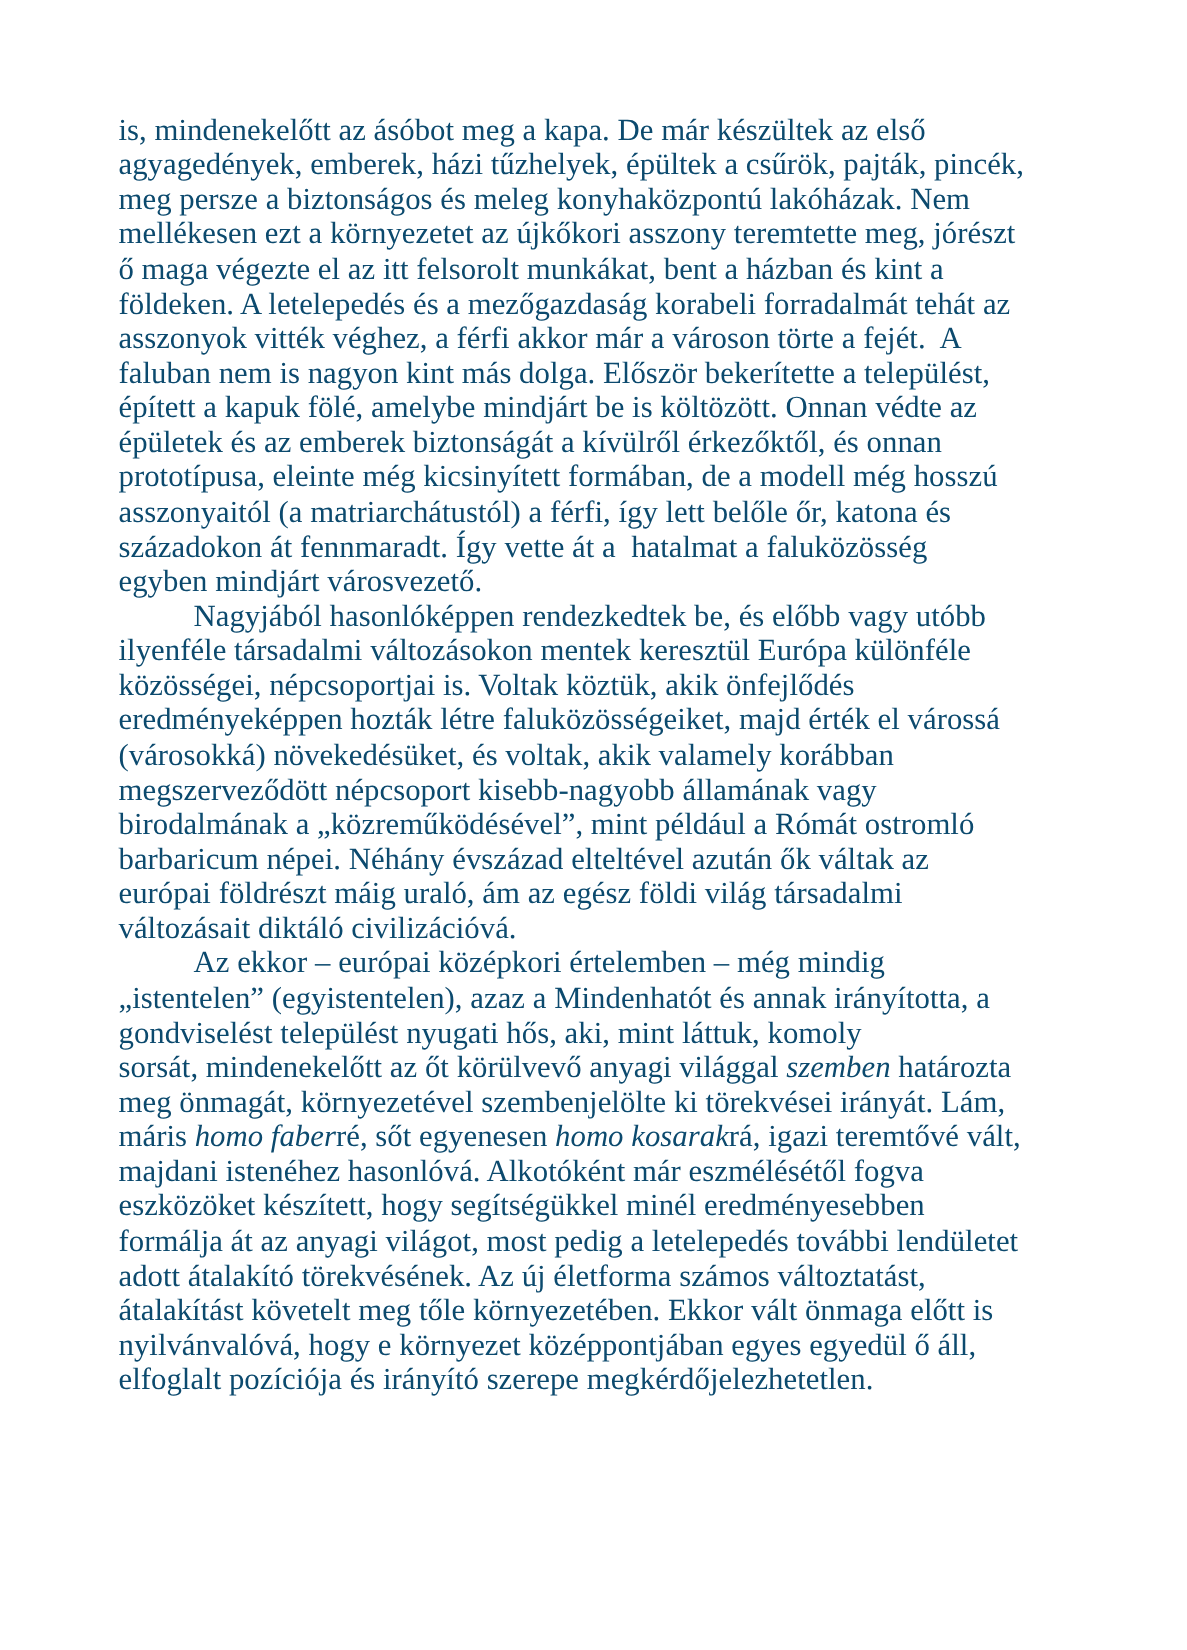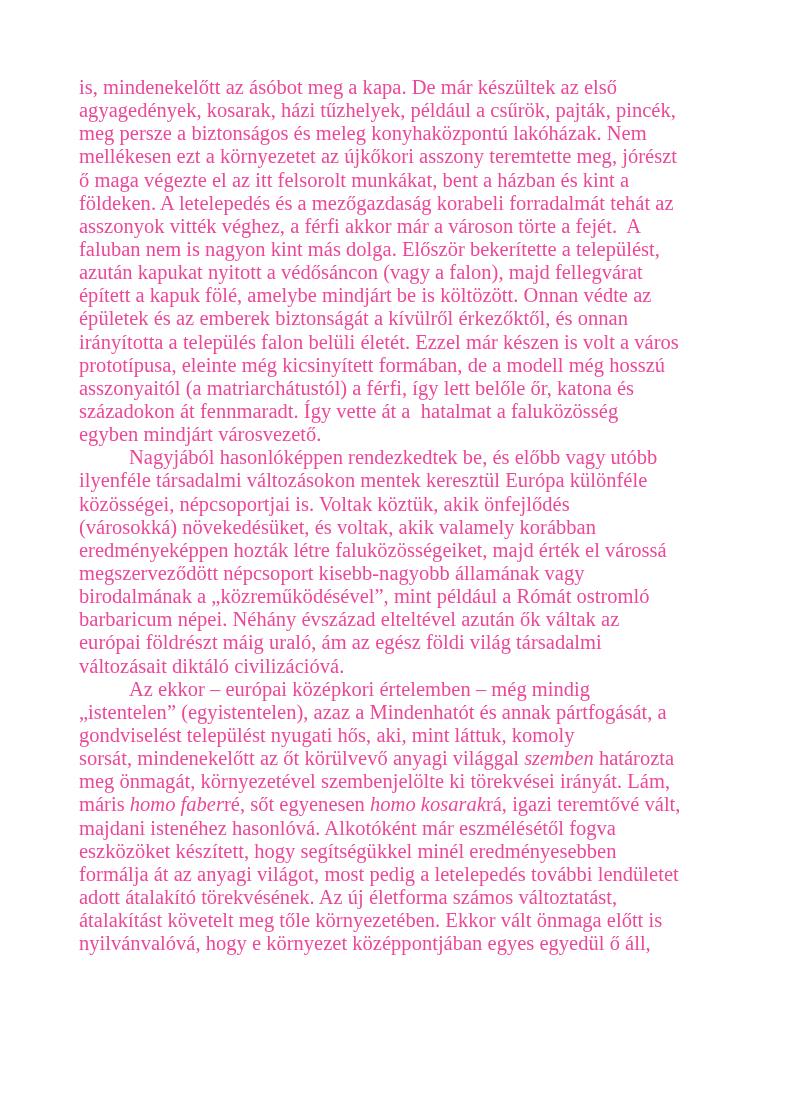--- a/index.html
+++ b/index.html
@@ -11,75 +11,74 @@
       overflow: hidden;
     }
     .text-block {
       position: absolute;
       left: 79px;
       top: 76px;
       width: 660px;
       font-family: "Liberation Serif", serif;
       font-size: 20.5px;
       line-height: 23.15px;
-      color: #ec4899;
+      color: #0c4a6e;
       letter-spacing: 0.02px;
     }
     .para { margin: 0; padding: 0; }
     .line {
       display: block;
       white-space: pre;
       height: 23.15px;
     }
     .para.indented .line:first-child { padding-left: 50px; }
     .em { font-style: italic; }
   </style>
 </head>
 <body>
 
 <div class="page">
   <div class="text-block" id="text-block">
       <div class="para">
         <span class="line">is, mindenekelőtt az ásóbot meg a kapa. De már készültek az első</span>
-        <span class="line">agyagedények, kosarak, házi tűzhelyek, például a csűrök, pajták, pincék,</span>
+        <span class="line">agyagedények, emberek, házi tűzhelyek, épültek a csűrök, pajták, pincék,</span>
         <span class="line">meg persze a biztonságos és meleg konyhaközpontú lakóházak. Nem</span>
         <span class="line">mellékesen ezt a környezetet az újkőkori asszony teremtette meg, jórészt</span>
         <span class="line">ő maga végezte el az itt felsorolt munkákat, bent a házban és kint a</span>
         <span class="line">földeken. A letelepedés és a mezőgazdaság korabeli forradalmát tehát az</span>
         <span class="line">asszonyok vitték véghez, a férfi akkor már a városon törte a fejét.  A</span>
         <span class="line">faluban nem is nagyon kint más dolga. Először bekerítette a települést,</span>
-        <span class="line">azután kapukat nyitott a védősáncon (vagy a falon), majd fellegvárat</span>
         <span class="line">épített a kapuk fölé, amelybe mindjárt be is költözött. Onnan védte az</span>
         <span class="line">épületek és az emberek biztonságát a kívülről érkezőktől, és onnan</span>
-        <span class="line">irányította a település falon belüli életét. Ezzel már készen is volt a város</span>
         <span class="line">prototípusa, eleinte még kicsinyített formában, de a modell még hosszú</span>
         <span class="line">asszonyaitól (a matriarchátustól) a férfi, így lett belőle őr, katona és</span>
         <span class="line">századokon át fennmaradt. Így vette át a  hatalmat a faluközösség</span>
         <span class="line">egyben mindjárt városvezető.</span>
       </div>
       <div class="para indented">
         <span class="line">Nagyjából hasonlóképpen rendezkedtek be, és előbb vagy utóbb</span>
         <span class="line">ilyenféle társadalmi változásokon mentek keresztül Európa különféle</span>
         <span class="line">közösségei, népcsoportjai is. Voltak köztük, akik önfejlődés</span>
+        <span class="line">eredményeképpen hozták létre faluközösségeiket, majd érték el várossá</span>
         <span class="line">(városokká) növekedésüket, és voltak, akik valamely korábban</span>
-        <span class="line">eredményeképpen hozták létre faluközösségeiket, majd érték el várossá</span>
         <span class="line">megszerveződött népcsoport kisebb-nagyobb államának vagy</span>
         <span class="line">birodalmának a „közreműködésével”, mint például a Rómát ostromló</span>
         <span class="line">barbaricum népei. Néhány évszázad elteltével azután ők váltak az</span>
         <span class="line">európai földrészt máig uraló, ám az egész földi világ társadalmi</span>
         <span class="line">változásait diktáló civilizációvá.</span>
       </div>
       <div class="para indented">
         <span class="line">Az ekkor – európai középkori értelemben – még mindig</span>
-        <span class="line">„istentelen” (egyistentelen), azaz a Mindenhatót és annak pártfogását, a</span>
+        <span class="line">„istentelen” (egyistentelen), azaz a Mindenhatót és annak irányította, a</span>
         <span class="line">gondviselést települést nyugati hős, aki, mint láttuk, komoly</span>
         <span class="line"><span>sorsát, mindenekelőtt az őt körülvevő anyagi világgal </span><span class="em">szemben</span><span> határozta</span></span>
         <span class="line">meg önmagát, környezetével szembenjelölte ki törekvései irányát. Lám,</span>
         <span class="line"><span>máris </span><span class="em">homo faber</span><span>ré, sőt egyenesen </span><span class="em">homo kosarak</span><span>rá, igazi teremtővé vált,</span></span>
         <span class="line">majdani istenéhez hasonlóvá. Alkotóként már eszmélésétől fogva</span>
         <span class="line">eszközöket készített, hogy segítségükkel minél eredményesebben</span>
         <span class="line">formálja át az anyagi világot, most pedig a letelepedés további lendületet</span>
         <span class="line">adott átalakító törekvésének. Az új életforma számos változtatást,</span>
         <span class="line">átalakítást követelt meg tőle környezetében. Ekkor vált önmaga előtt is</span>
         <span class="line">nyilvánvalóvá, hogy e környezet középpontjában egyes egyedül ő áll,</span>
+        <span class="line">elfoglalt pozíciója és irányító szerepe megkérdőjelezhetetlen.</span>
       </div>
     </div>
 </div>
 
 </body></html>

